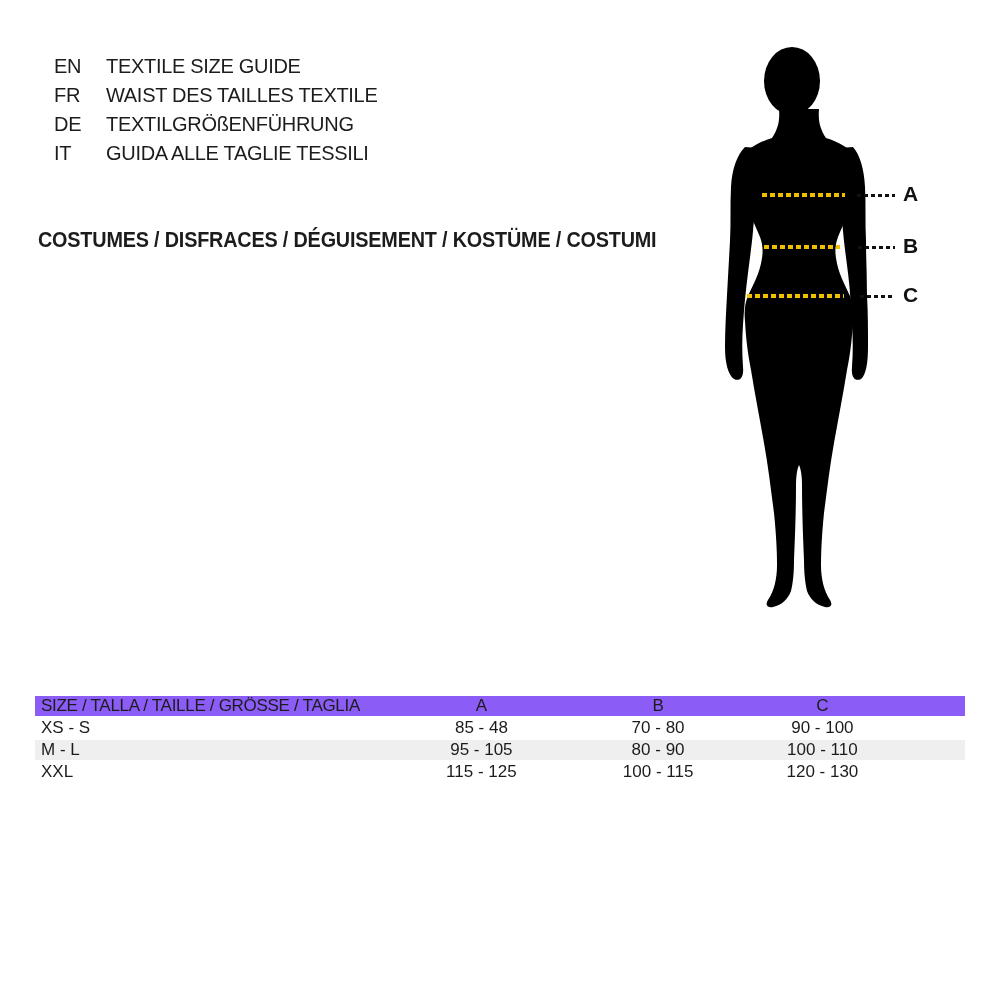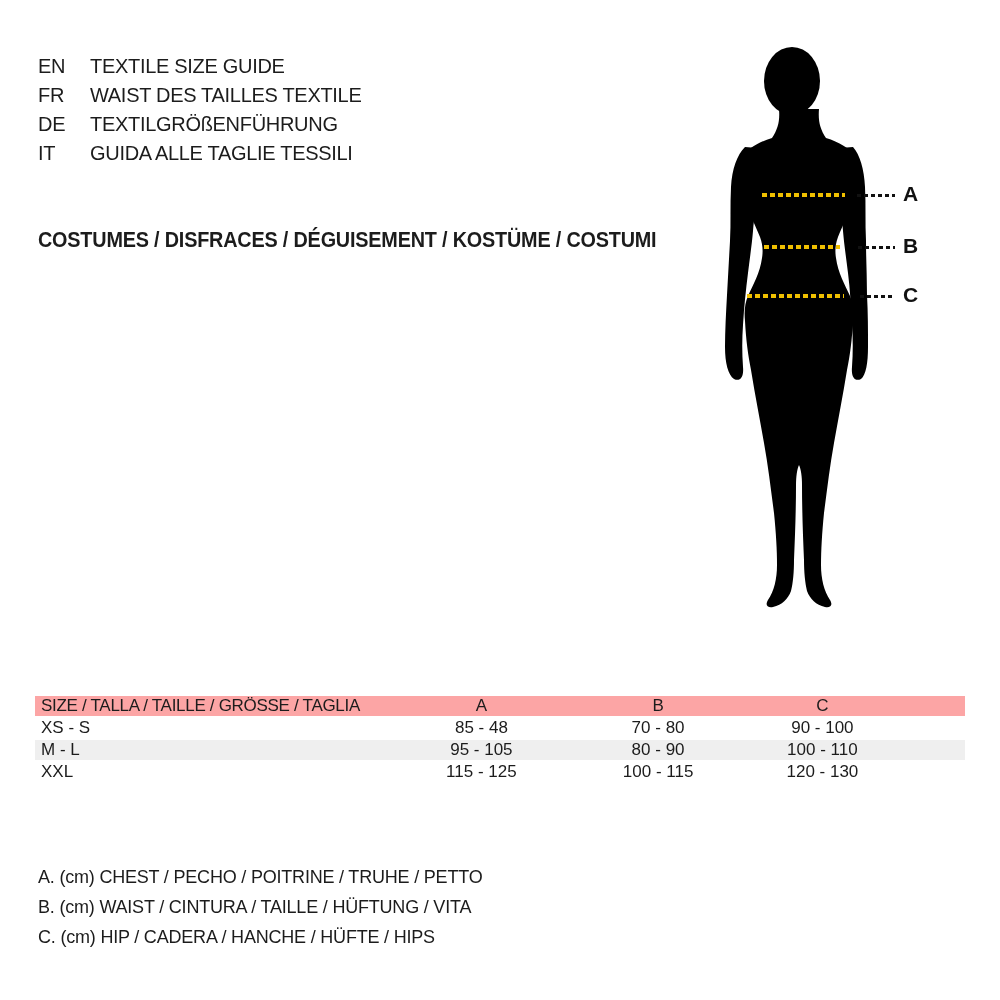--- a/index.html
+++ b/index.html
@@ -2,21 +2,21 @@
 <html style="--accent-yellow: #f0c000;"><head>
 <meta charset="utf-8">
 <style>
   :root { --accent-yellow: #f0c000; --ink: #1c1c1c; }
   * { margin: 0; padding: 0; box-sizing: border-box; }
   body { background: #ffffff; font-family: "Liberation Sans", "DejaVu Sans", sans-serif; color: var(--ink); }
   .canvas { position: relative; width: 1000px; height: 1000px; background: #ffffff; overflow: hidden; }
 
   
   .langs { position: absolute; left: 38px; top: 52px; }
-  .lang-row { display: flex; height: 29px; align-items: center; font-size: 20px; letter-spacing: -0.3px; }
+  .lang-row { display: flex; height: 29px; align-items: center; font-size: 20px; letter-spacing: -0.3px; margin-left: 16px; }
   .lang-code { width: 52px; flex: 0 0 52px; }
   .lang-label { white-space: nowrap; }
 
   
   .category-title { position: absolute; left: 38px; top: 227px; font-size: 22px; font-weight: bold;
     letter-spacing: -0.2px; white-space: nowrap; transform: scaleX(0.9); transform-origin: left center; }
 
   
   .figure-wrap { position: absolute; left: 715px; top: 45px; width: 170px; height: 585px; }
   .figure-wrap svg { display: block; width: 100%; height: 100%; }
@@ -26,21 +26,21 @@
     background: repeating-linear-gradient(90deg, #111 0 4px, rgba(0,0,0,0) 4px 7px); }
   .measure-label { position: absolute; font-size: 21px; font-weight: bold; color: #111; }
 
   
   .section-title { position: absolute; left: 38px; top: 660px; font-size: 18px; letter-spacing: -0.2px; white-space: nowrap; }
 
   
   .size-table { position: absolute; left: 35px; top: 694px; width: 930px;
     border-collapse: separate; border-spacing: 0 2px; font-size: 17px; }
   .size-table th, .size-table td { font-weight: normal; padding: 0; }
-  .size-table thead th { background: #fca5a5; height: 19px; }
+  .size-table thead th { background: #8b5cf6; height: 19px; }
   .size-table thead th.col-size { text-align: left; padding-left: 6px; letter-spacing: -0.3px; }
   .size-table tbody td { height: 20px; }
   .size-table tbody tr:nth-child(even) td { background: #efefef; }
   .size-table td.col-size { text-align: left; padding-left: 6px; }
   .size-table .col-a, .size-table .col-b { text-align: center; }
   .size-table .col-c { text-align: center; padding-right: 62px; }
 
   
   .legend { position: absolute; left: 38px; top: 862px; font-size: 18px; line-height: 30px; letter-spacing: -0.2px; }
   .legend div { white-space: nowrap; }
@@ -188,19 +188,14 @@
       </tr>
       <tr>
         <td class="col-size">XXL</td>
         <td class="col-a">115 - 125</td>
         <td class="col-b">100 - 115</td>
         <td class="col-c">120 - 130</td>
       </tr>
     </tbody>
   </table>
 
-  <div class="legend">
-    <div>A. (cm) CHEST / PECHO / POITRINE / TRUHE / PETTO</div>
-    <div>B. (cm) WAIST / CINTURA / TAILLE / HÜFTUNG / VITA</div>
-    <div>C. (cm) HIP / CADERA / HANCHE / HÜFTE / HIPS</div>
-  </div>
 
 </div>
 
 </body></html>

